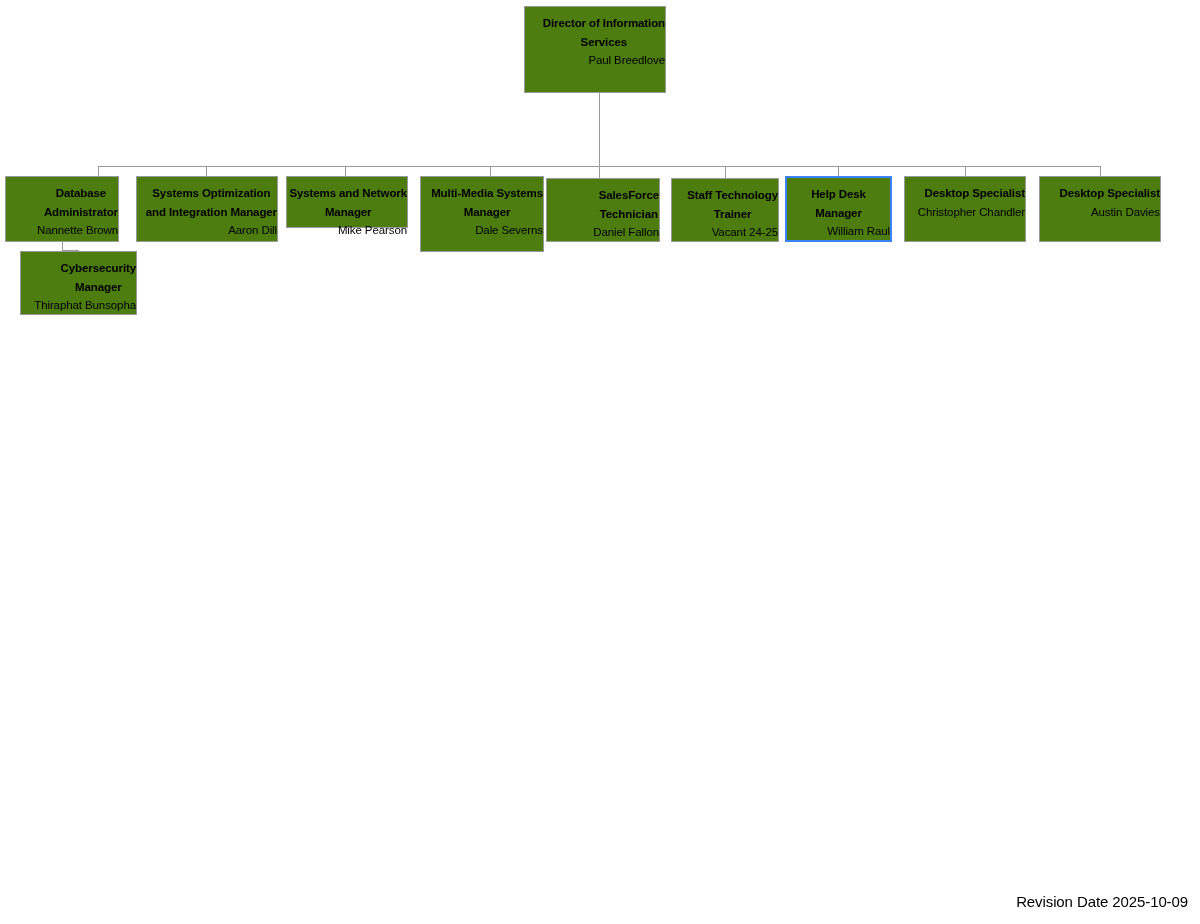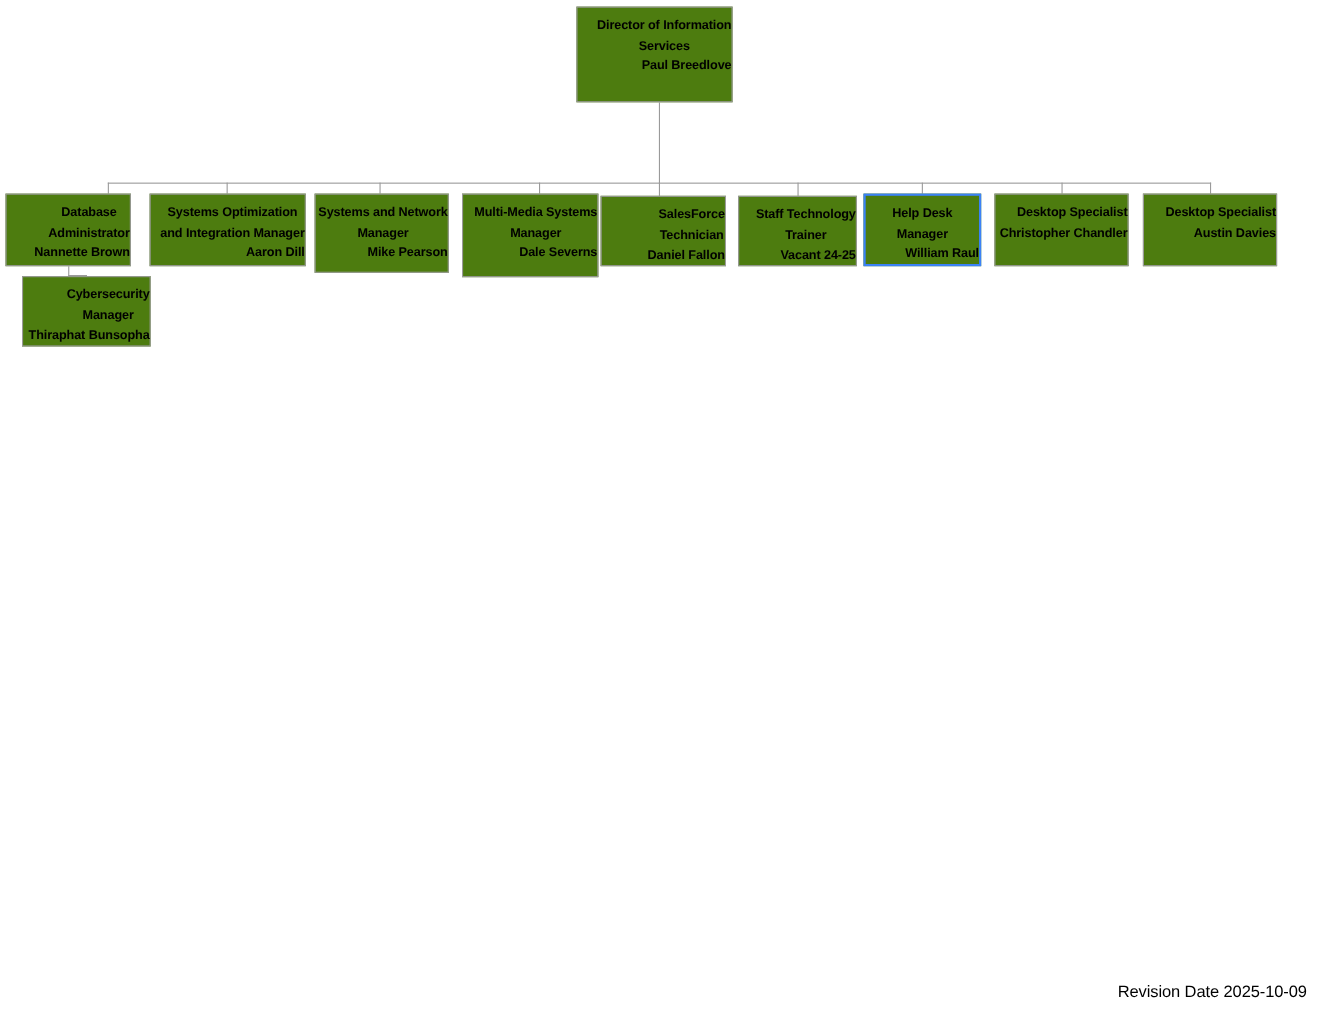--- a/index.html
+++ b/index.html
@@ -35,21 +35,21 @@
     border: 2px solid #3b82f6;
   }
   .node .title {
     font-weight: bold;
     font-size: 11.5px;
     line-height: 18.5px;
     letter-spacing: -0.1px;
     white-space: pre-line;
   }
   .node .person {
-    font-weight: bold;
+    font-weight: normal;
     font-size: 11.5px;
     line-height: 18.5px;
     letter-spacing: -0.1px;
   }
   .conn {
     position: absolute;
     background: #9a9a9a;
   }
   .conn.v { width: 1px; }
   .conn.h { height: 1px; }
@@ -92,21 +92,21 @@
 Administrator</div>
     <div class="person">Nannette Brown</div>
   </div>
 
   <div class="node" style="left:136px; top:176px; width:142px; height:66px;">
     <div class="title">Systems Optimization
 and Integration Manager</div>
     <div class="person">Aaron Dill</div>
   </div>
 
-  <div class="node" style="left:286px; top:176px; width:122px; height:72px;">
+  <div class="node" style="left:286px; top:176px; width:122px; height:52px;">
     <div class="title">Systems and Network
 Manager</div>
     <div class="person">Mike Pearson</div>
   </div>
 
   <div class="node" style="left:420px; top:176px; width:124px; height:76px;">
     <div class="title">Multi-Media Systems
 Manager</div>
     <div class="person">Dale Severns</div>
   </div>

